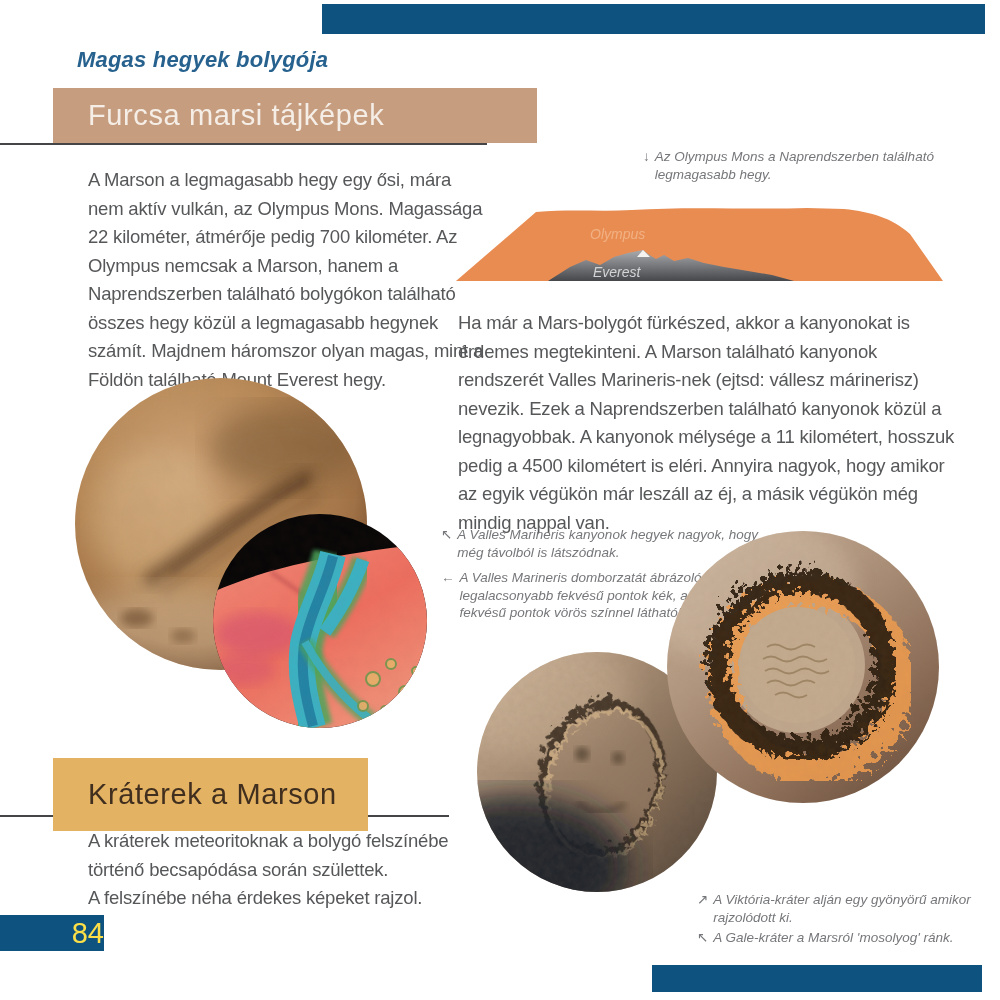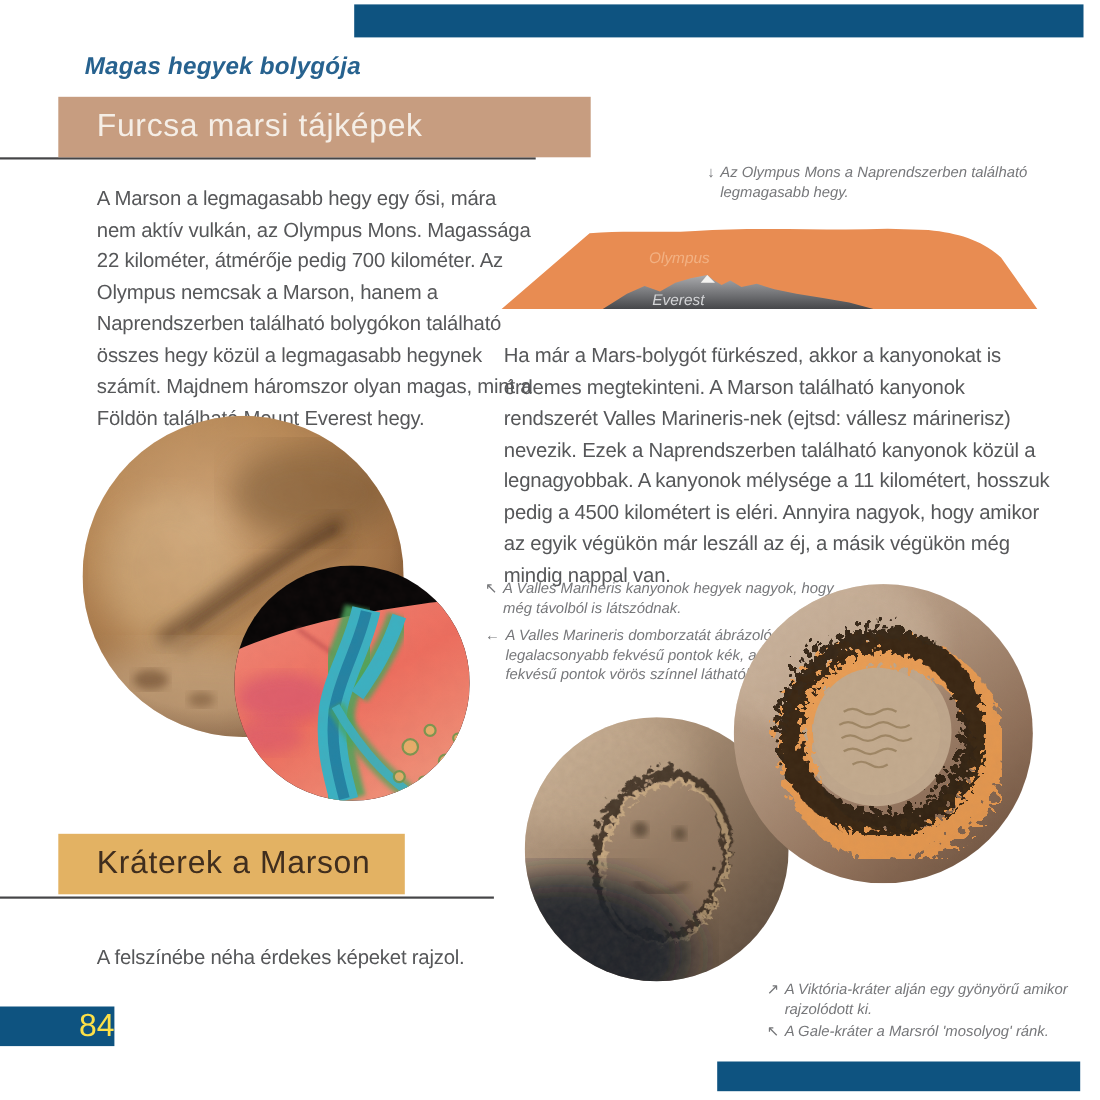--- a/index.html
+++ b/index.html
@@ -147,26 +147,26 @@
           <circle cx="192" cy="178" r="6"></circle>
         <circle cx="150" cy="192" r="5"></circle>
           <circle cx="203" cy="157" r="4"></circle>
           <circle cx="172" cy="196" r="4"></circle>
       </g>
       <rect width="214" height="214" filter="url(#topoTexF)" opacity="0.15"></rect>
     </g>
   </svg>
 
   <div class="abs rule" style="left:0;top:815px;width:449px;"></div>
-  <div class="abs banner" style="left:53px;top:758px;width:315px;height:55px;background:#e3b263;">
+  <div class="abs banner" style="left:53px;top:758px;width:315px;height:73px;background:#e3b263;">
     <span class="banner-title" style="color:#402e1e;padding-left:35px;">Kráterek a Marson</span>
   </div>
 
   <div class="abs para" style="left:88px;top:827px;width:420px;">
-    <br>
+    <span>A kráterek meteoritoknak a bolygó felszínébe történő becsapódása során születtek.</span><br>
     <span>A felszínébe néha érdekes képeket rajzol.</span>
   </div>
 
   <svg class="abs" style="left:477px;top:652px;" width="240" height="240" viewBox="0 0 240 240">
     <defs>
       <clipPath id="galeClip">
           <circle cx="120" cy="120" r="120"></circle>
         </clipPath>
       <linearGradient id="galeGrad" x1="0" y1="0" x2="1" y2="1">
         <stop offset="0" stop-color="#c9b097"></stop>

